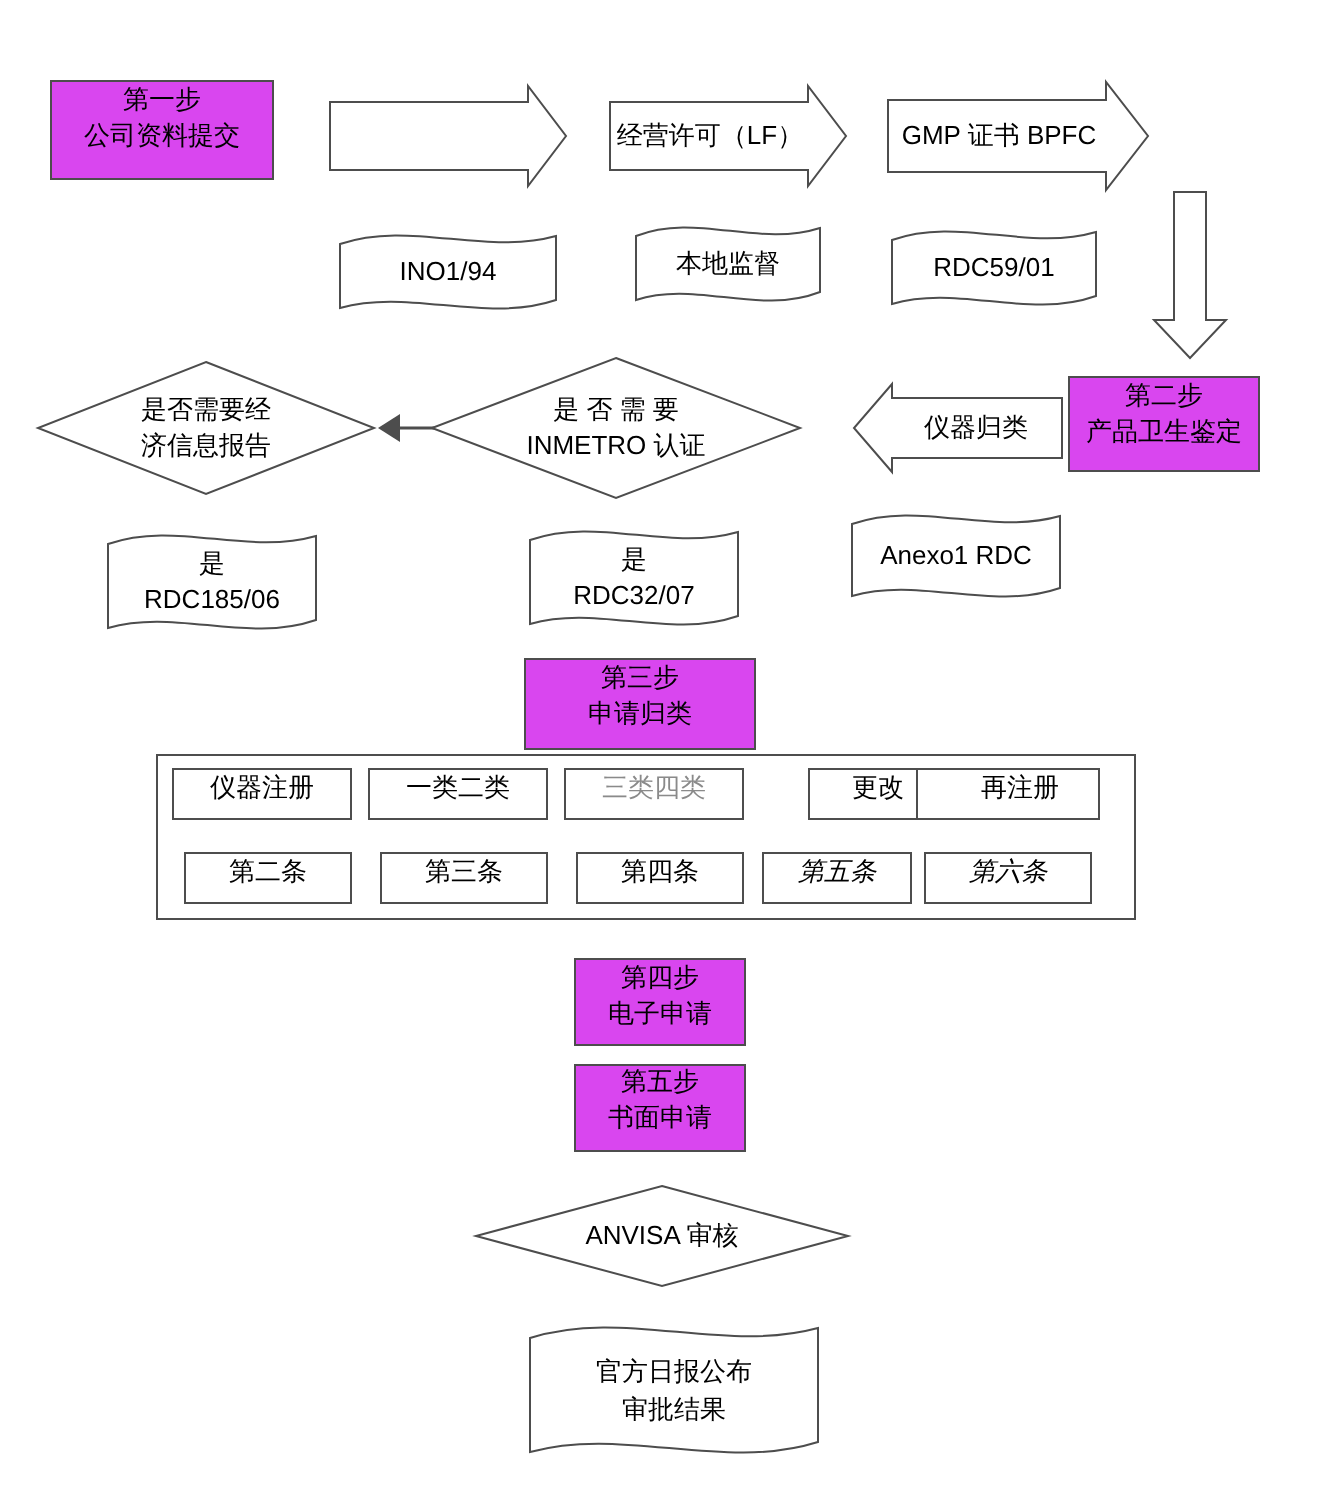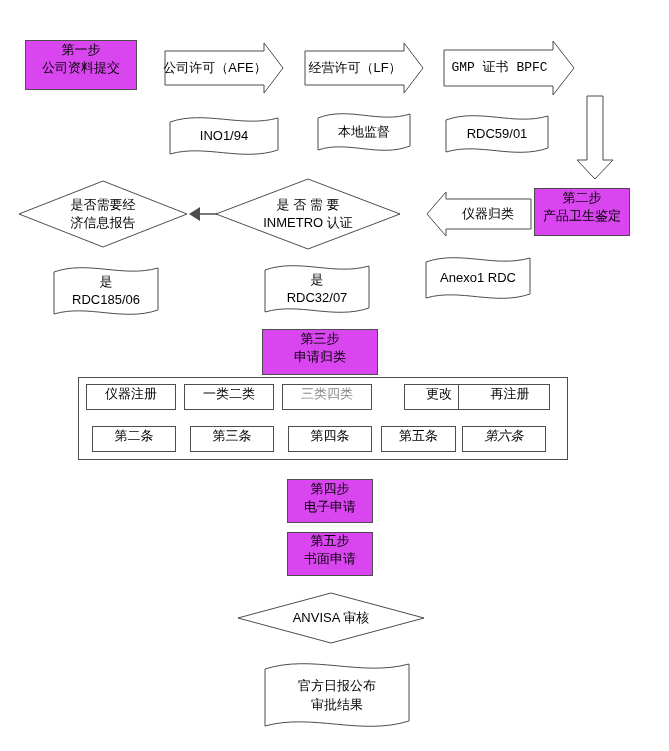--- a/index.html
+++ b/index.html
@@ -62,35 +62,34 @@
 
   <div class="rect" style="left:25px;top:40px;width:112px;height:50px;">
     <div class="nowrap">第一步</div>
     <div class="nowrap">公司资料提交</div>
   </div>
 
   <div class="shape" style="left:164px;top:42px;width:120px;height:52px;">
     <svg width="120" height="52" viewBox="0 0 120 52">
       <polygon points="1,9 100,9 100,1 119,26 100,51 100,43 1,43" fill="#ffffff" stroke="#4d4d4d" stroke-width="1"></polygon>
     </svg>
-    <div class="lbl nowrap" style="right:18px;">公司许可（AFE）</div>
   </div>
 
   <div class="shape" style="left:304px;top:42px;width:120px;height:52px;">
     <svg width="120" height="52" viewBox="0 0 120 52">
       <polygon points="1,9 100,9 100,1 119,26 100,51 100,43 1,43" fill="#ffffff" stroke="#4d4d4d" stroke-width="1"></polygon>
     </svg>
     <div class="lbl nowrap" style="right:18px;">经营许可（LF）</div>
   </div>
 
   <div class="shape" style="left:443px;top:40px;width:133px;height:56px;">
     <svg width="133" height="56" viewBox="0 0 133 56">
       <polygon points="1,10 110,10 110,1 131,28 110,55 110,46 1,46" fill="#ffffff" stroke="#4d4d4d" stroke-width="1"></polygon>
     </svg>
-    <div class="lbl nowrap" style="right:20px;font-family:Liberation Mono, monospace;">GMP 证书 BPFC</div>
+    <div class="lbl nowrap" style="right:20px;">GMP 证书 BPFC</div>
   </div>
 
   <div class="shape" style="left:168px;top:112px;width:112px;height:48px;">
     <svg width="112" height="48" viewBox="0 0 112 48">
       <path d="M2,10 C37,-2 74,16 110,6 L110,38 C74,50 37,32 2,42 Z" fill="#ffffff" stroke="#4d4d4d" stroke-width="1"></path>
     </svg>
     <div class="lbl nowrap">INO1/94</div>
   </div>
 
   <div class="shape" style="left:316px;top:108px;width:96px;height:48px;">
@@ -204,21 +203,21 @@
 
   <div class="small-box" style="left:92px;top:426px;width:84px;height:26px;">
     <span class="nowrap">第二条</span>
   </div>
   <div class="small-box" style="left:190px;top:426px;width:84px;height:26px;">
     <span class="nowrap">第三条</span>
   </div>
   <div class="small-box" style="left:288px;top:426px;width:84px;height:26px;">
     <span class="nowrap">第四条</span>
   </div>
-  <div class="small-box" style="left:381px;top:426px;width:75px;height:26px;">
+  <div class="small-box" style="left:381px;top:426px;width:75px;height:26px;font-style:italic;">
     <span class="nowrap">第五条</span>
   </div>
   <div class="small-box" style="left:462px;top:426px;width:84px;height:26px;font-style:italic;">
     <span class="nowrap">第六条</span>
   </div>
 
   <div class="rect" style="left:287px;top:479px;width:86px;height:44px;">
     <div class="nowrap">第四步</div>
     <div class="nowrap">电子申请</div>
   </div>

